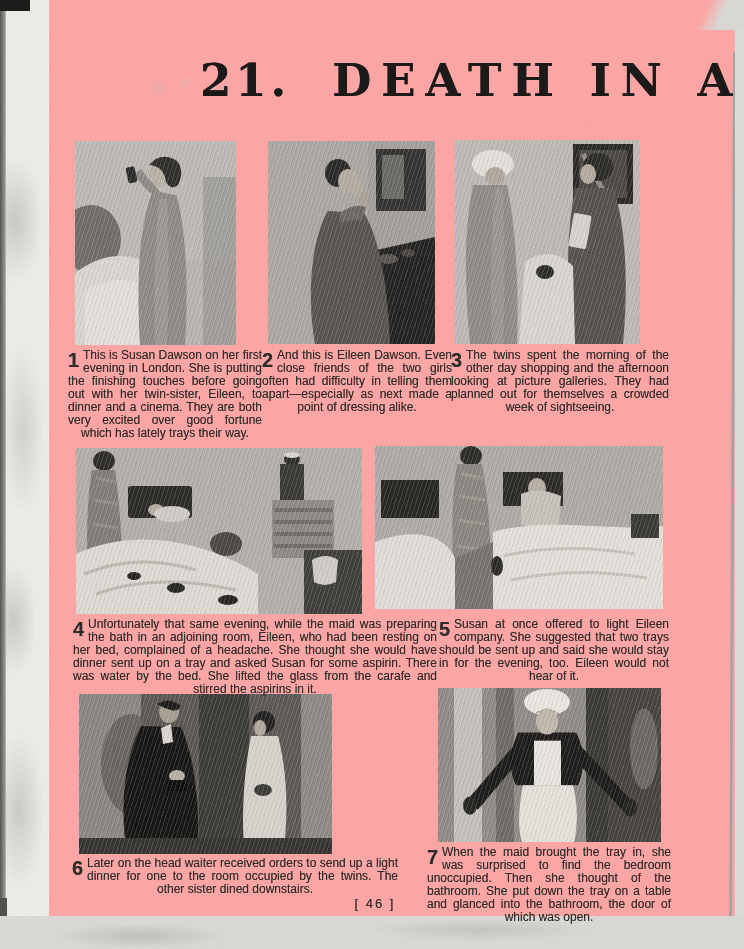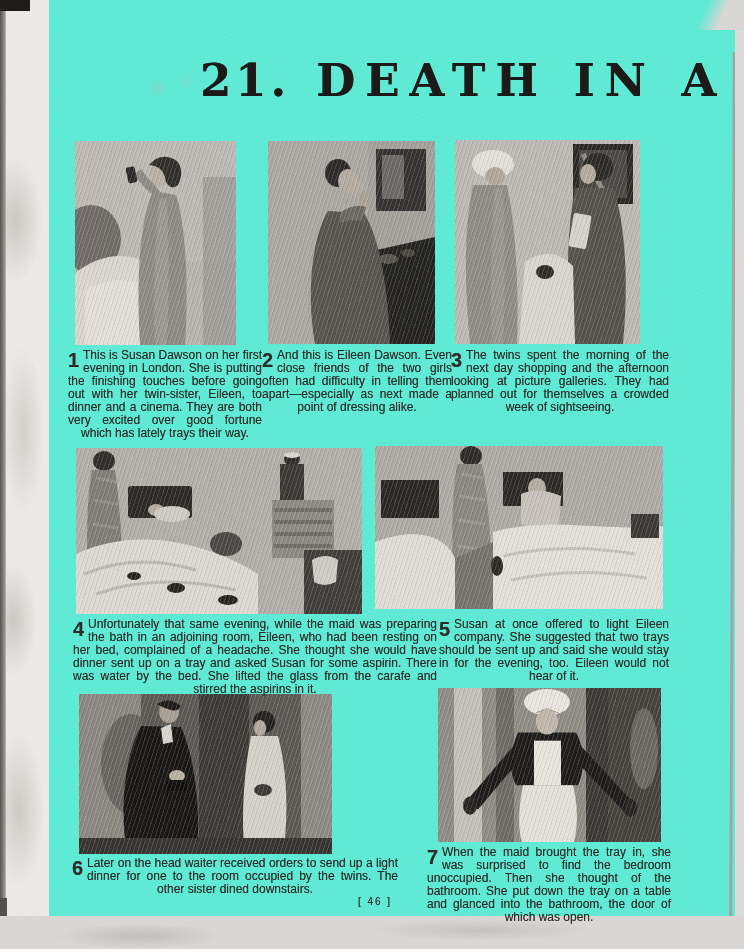--- a/index.html
+++ b/index.html
@@ -1,21 +1,21 @@
 <!DOCTYPE html>
 <html><head>
 <meta charset="utf-8">
 <style>
   html,body{margin:0;padding:0;}
   body{
     width:744px;height:949px;position:relative;overflow:hidden;
     background:#efeeeb;
     font-family:"Liberation Sans", sans-serif;
   }
-  .scan{position:absolute;inset:0;background:#5eead4;}
+  .scan{position:absolute;inset:0;background:#fca5a5;}
 
   
   .edge{position:absolute;pointer-events:none;}
   .edge-left-dark{left:0;top:0;width:6px;height:949px;
     background:linear-gradient(90deg,#55544f,#8b8a86 70%,#b9b8b4);}
   .edge-left-mottle{left:5px;top:0;width:44px;height:949px;background:#eceae6;
     background-image:
       radial-gradient(40px 90px at 10px 220px, rgba(160,158,152,.45), transparent 70%),
       radial-gradient(30px 120px at 18px 430px, rgba(170,168,162,.4), transparent 70%),
       radial-gradient(34px 80px  at 8px 620px, rgba(150,148,142,.4), transparent 70%),
@@ -39,21 +39,21 @@
   .grain{position:absolute;inset:0;pointer-events:none;opacity:.45;
     background-image:
       repeating-linear-gradient(107deg, rgba(255,255,255,.06) 0 1px, transparent 1px 3px),
       repeating-linear-gradient(16deg, rgba(90,88,84,.035) 0 1px, transparent 1px 4px);}
 
   
   .title{position:absolute;left:200px;top:58px;display:flex;align-items:baseline;
     font-family:"DejaVu Serif", serif;font-weight:700;color:#191816;
     font-size:45px;line-height:1;text-shadow:0 0 .6px rgba(25,24,22,.8);}
   .title .num{letter-spacing:4px;}
-  .title .words{margin-left:26px;letter-spacing:10px;}
+  .title .words{margin-left:42px;letter-spacing:10px;}
 
   
   .photo{position:absolute;margin:0;padding:0;overflow:hidden;background:#aaa7a2;}
   .photo svg{display:block;width:100%;height:100%;}
   .photo::after{content:"";position:absolute;inset:0;
     background-image:
       repeating-linear-gradient(108deg, rgba(255,255,255,.14) 0 1px, rgba(30,30,28,.08) 1px 2px, transparent 2px 4px);
     mix-blend-mode:normal;pointer-events:none;}
   .p1{left:75px;top:141px;width:161px;height:204px;}
   .p2{left:268px;top:141px;width:167px;height:203px;}
@@ -71,21 +71,21 @@
     width:15px;height:26px;text-align:left;text-align-last:left;}
   .c1{left:68px;top:349px;width:194px;}
   .c2{left:262px;top:349px;width:190px;}
   .c3{left:451px;top:349px;width:218px;}
   .c4{left:73px;top:618px;width:364px;}
   .c5{left:439px;top:618px;width:230px;}
   .c6{left:72px;top:857px;width:326px;}
   .c7{left:427px;top:846px;width:244px;}
 
   .page-number{position:absolute;left:340px;top:896px;width:70px;text-align:center;
-    font-size:10px;color:#2b2a27;letter-spacing:2px;
+    font-size:13px;color:#2b2a27;letter-spacing:2px;
     text-shadow:0 0 .5px rgba(43,42,39,.55);}
 </style>
 </head>
 <body>
 
 <div class="scan">
 
   <div class="edge edge-left-mottle"></div>
   <div class="edge edge-left-dark"></div>
   <div class="edge corner-topleft-mark"></div>
@@ -241,21 +241,21 @@
     </svg>
   </figure>
 
   <div class="caption c1">
     <span class="num">1</span><span>This is Susan Dawson on her first evening in London. She is putting the finishing touches before going out with her twin-sister, Eileen, to dinner and a cinema. They are both very excited over good fortune which has lately trays their way.</span>
   </div>
   <div class="caption c2">
     <span class="num">2</span><span>And this is Eileen Dawson. Even close friends of the two girls often had difficulty in telling them apart—especially as next made a point of dressing alike.</span>
   </div>
   <div class="caption c3">
-    <span class="num">3</span><span>The twins spent the morning of the next day shopping and the afternoon looking at picture galleries. They had planned out for themselves a crowded week of sightseeing.</span>
+    <span class="num">3</span><span>The twins spent the morning of the other day shopping and the afternoon looking at picture galleries. They had planned out for themselves a crowded week of sightseeing.</span>
   </div>
   <div class="caption c4">
     <span class="num">4</span><span>Unfortunately that same evening, while the maid was preparing the bath in an adjoining room, Eileen, who had been resting on her bed, complained of a headache. She thought she would have dinner sent up on a tray and asked Susan for some aspirin. There was water by the bed. She lifted the glass from the carafe and stirred the aspirins in it.</span>
   </div>
   <div class="caption c5">
     <span class="num">5</span><span>Susan at once offered to light Eileen company. She suggested that two trays should be sent up and said she would stay in for the evening, too. Eileen would not hear of it.</span>
   </div>
   <div class="caption c6">
     <span class="num">6</span><span>Later on the head waiter received orders to send up a light dinner for one to the room occupied by the twins. The other sister dined downstairs.</span>
   </div>

